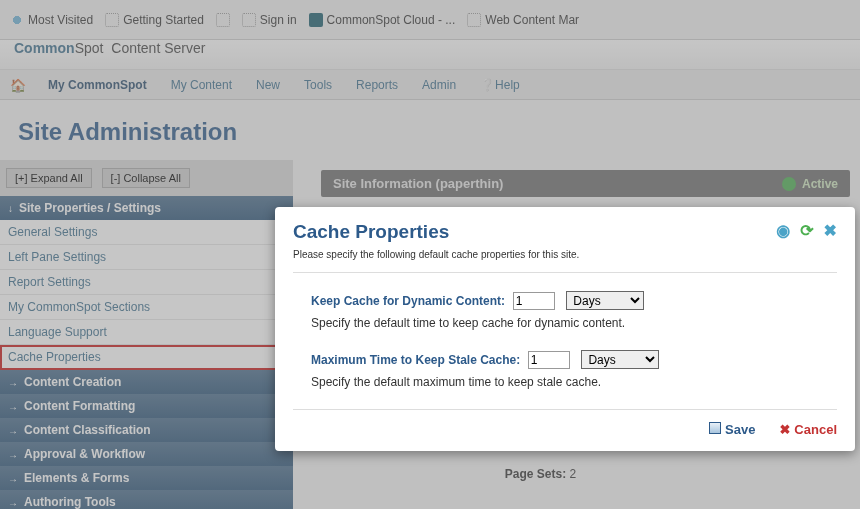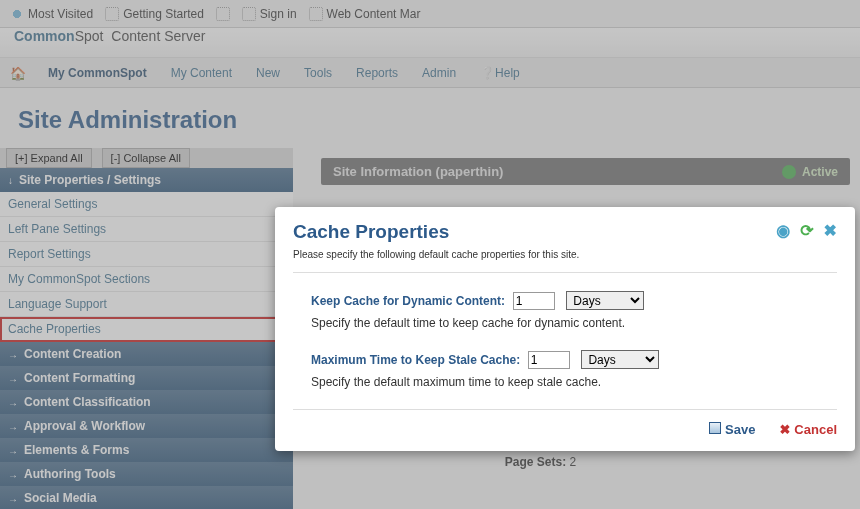--- a/index.html
+++ b/index.html
@@ -1,39 +1,39 @@
 <!DOCTYPE html>
 <html><head>
 <meta charset="utf-8">
 <style>
 * { box-sizing: border-box; margin: 0; padding: 0; }
 body { font-family: Arial, sans-serif; font-size: 13px; background: #f4f4f4; overflow: hidden; position: relative; width: 860px; height: 509px; }
 
 .overlay { position: absolute; inset: 0; background: rgba(128,128,128,0.45); z-index: 100; pointer-events: none; }
 
-.bookmarks { height: 28px; background: #f0f0f0; display: flex; align-items: center; padding: 0 6px; gap: 4px; border-bottom: 1px solid #ccc; }
+.bookmarks { height: 40px; background: #f0f0f0; display: flex; align-items: center; padding: 0 6px; gap: 4px; border-bottom: 1px solid #ccc; }
 .bookmarks a { color: #333; font-size: 12px; text-decoration: none; display: flex; align-items: center; gap: 4px; padding: 0 4px; }
 .bm-icon { width: 14px; height: 14px; border: 1px dotted #999; border-radius: 2px; display: inline-block; }
 .bm-icon.filled { background: #1a5d6e; border: none; }
 .bm-icon.star { border: none; background: radial-gradient(circle, #6db3d8 40%, transparent 42%); }
 
 .header { height: 30px; background: linear-gradient(#fff, #f0f0f0); display: flex; align-items: flex-start; padding: 0 14px; border-bottom: 1px solid #ddd; }
 .logo { color: #444; font-size: 14px; }
 .logo b { color: #3d6f8e; }
 
 .menu { height: 30px; background: #eaeaea; display: flex; align-items: center; padding: 0 10px; gap: 24px; border-bottom: 1px solid #ccc; }
 .menu a { color: #3d6f8e; font-size: 12px; text-decoration: none; }
 .menu a.active { font-weight: bold; color: #2a4d6e; }
 .menu .home-icon { width: 14px; height: 14px; display: inline-block; }
 
 .page-title { padding: 18px 18px 14px; color: #2d5a8a; font-size: 24px; font-weight: bold; }
 
 .content-wrap { display: flex; }
 .sidebar { width: 293px; background: #fff; }
-.treebtns { background: #d9d9d9; padding: 0 6px; display: flex; gap: 10px; }
+.treebtns { background: #d9d9d9; padding: 8px 6px; display: flex; gap: 10px; }
 .treebtns button { background: #d0d0d0; border: 1px solid #aaa; font-size: 11px; padding: 3px 8px; cursor: pointer; }
 
 .nav-header { background: linear-gradient(#4a6d8c, #2d5579); color: #fff; padding: 5px 8px; font-size: 12px; font-weight: bold; display: flex; align-items: center; gap: 6px; }
 .nav-header .arrow { font-size: 10px; }
 .nav-item { padding: 5px 8px; font-size: 12px; color: #3d6f8e; border-bottom: 1px solid #e5e5e5; cursor: pointer; }
 .nav-item.highlighted { outline: 2px solid #c91818; outline-offset: -2px; }
 
 .main { flex: 1; padding: 10px 10px 0 28px; }
 .panel-hd { background: #6d6d6d; color: #e5e5e5; padding: 6px 12px; font-size: 13px; font-weight: bold; display: flex; justify-content: space-between; align-items: center; border-radius: 2px; }
 .panel-hd .status { color: #cfe8c0; font-size: 12px; display: flex; align-items: center; gap: 6px; }
@@ -79,20 +79,24 @@
       <span>Getting Started</span>
     </a>
   <a href="#">
       <span class="bm-icon"></span>
     </a>
   <a href="#">
       <span class="bm-icon"></span>
       <span>Sign in</span>
     </a>
   <a href="#">
+      <span class="bm-icon filled"></span>
+      <span>CommonSpot Cloud - ...</span>
+    </a>
+  <a href="#">
       <span class="bm-icon"></span>
       <span>Web Content Mar</span>
     </a>
 </div>
 
 <div class="header">
   <span class="logo">
     <b>Common</b><span>Spot</span>&nbsp;&nbsp;<span>Content Server</span>
   </span>
 </div>

